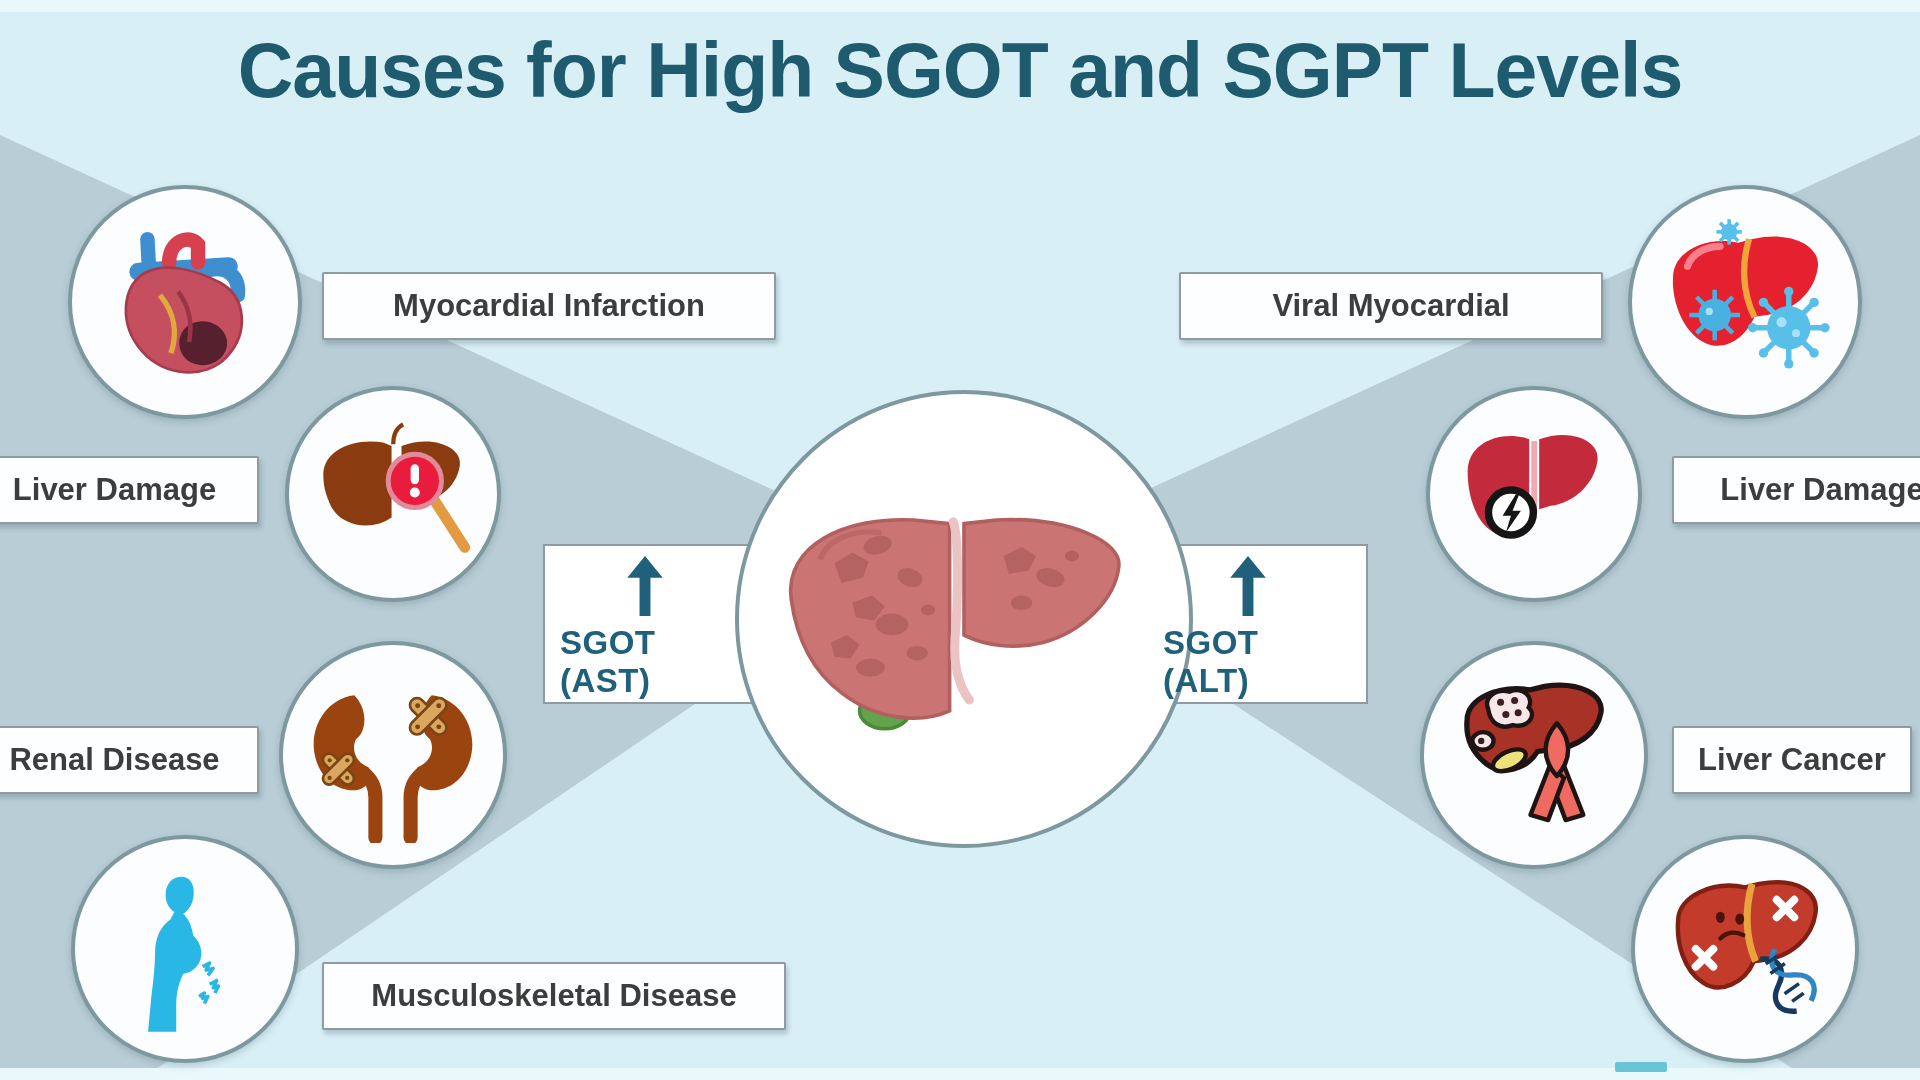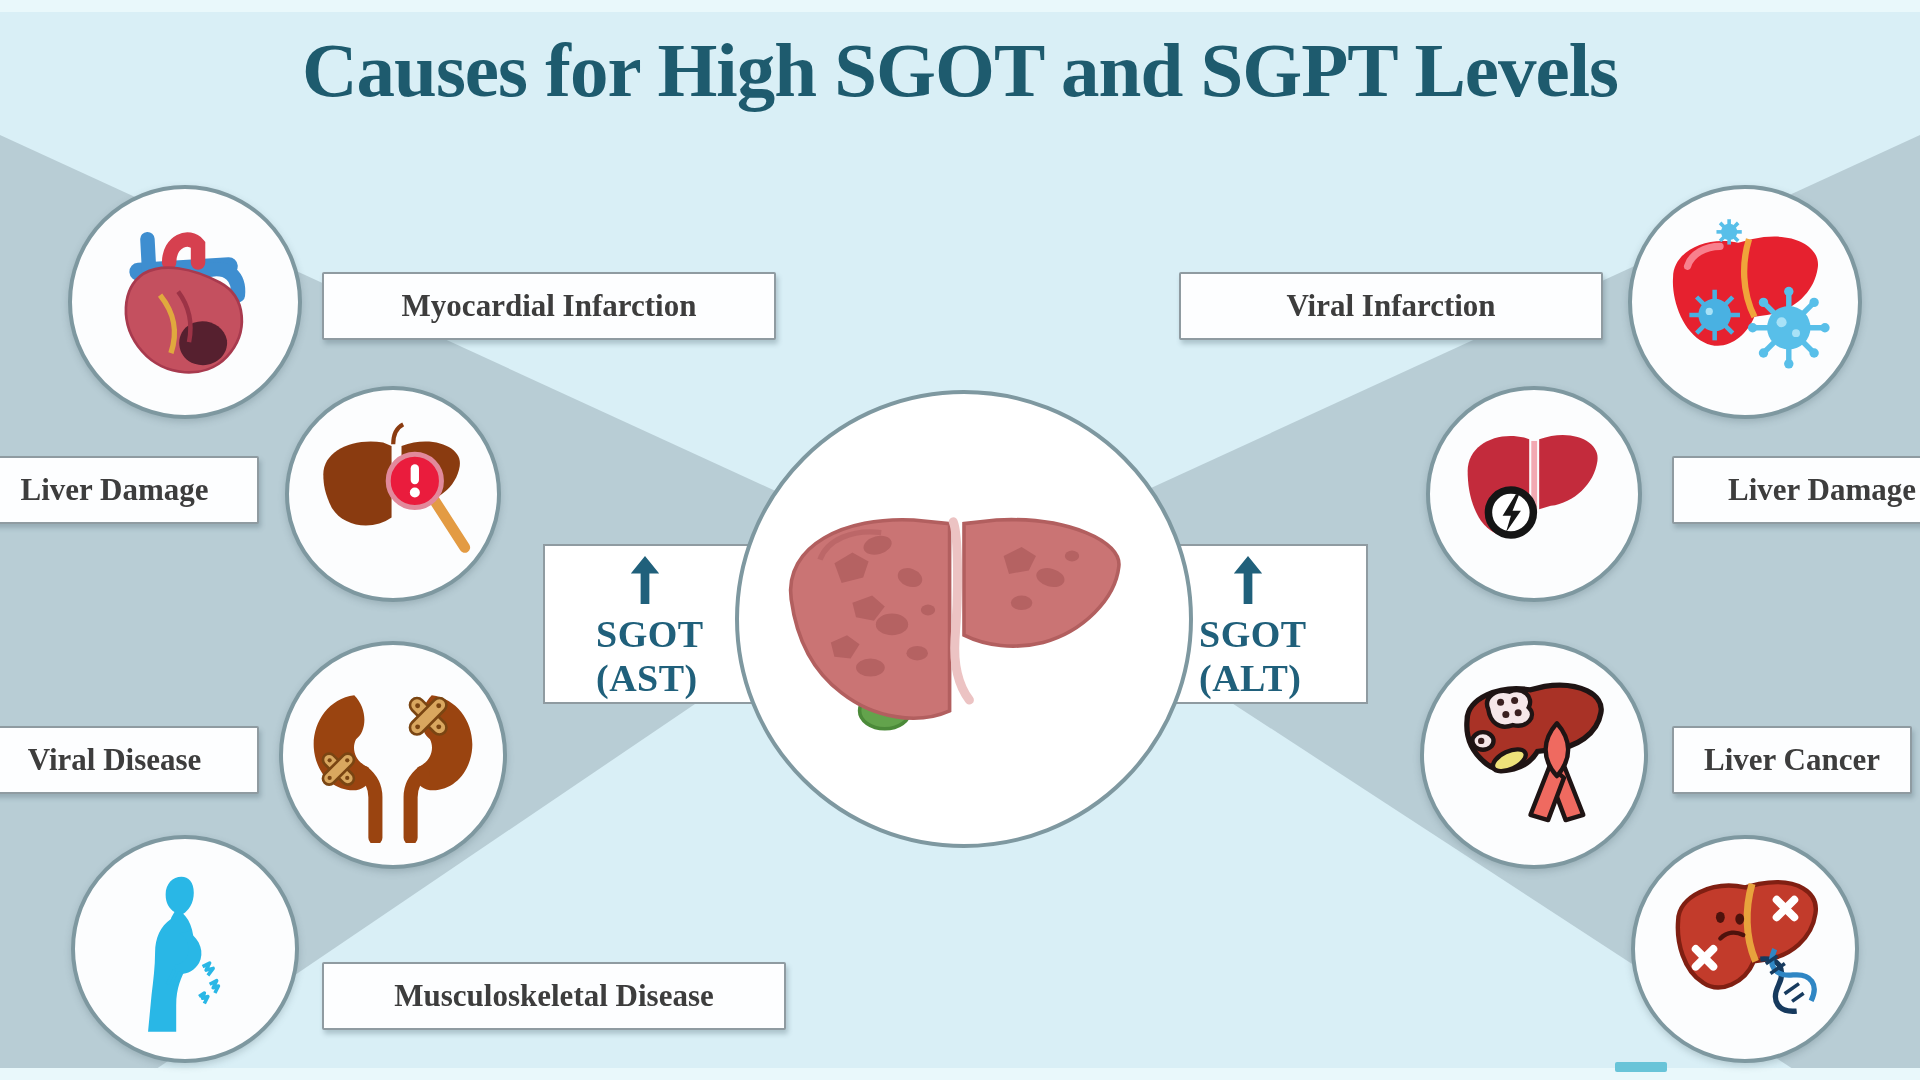--- a/index.html
+++ b/index.html
@@ -1,38 +1,38 @@
 <!DOCTYPE html>
 <html style="--bg: #d9eff6; --wedge: #b8cdd5; --title: #1e5b6e; --teal: #20607b; --labeltext: #3d3d3d; --boxborder: #8f9ba1; --circborder: #7e98a0; --wm: #69c4d8;"><head>
 <meta charset="utf-8">
 <style>
   html,body{margin:0;padding:0;background:#222;}
   .canvas{position:relative;width:1920px;height:1080px;overflow:hidden;
-    background:var(--bg,#d9eff6);font-family:Liberation Serif, serif;}
+    background:var(--bg,#d9eff6);font-family:Liberation Sans, sans-serif;}
   .wedges{position:absolute;left:0;top:0;z-index:0;}
   .strip{position:absolute;left:0;width:100%;height:12px;background:#e9f8fb;z-index:1;}
   .strip.top{top:0}.strip.bottom{bottom:0}
   .title{position:absolute;left:0;top:26px;width:100%;text-align:center;
     font-size:77px;font-weight:800;letter-spacing:-1px;color:var(--title,#1e5b6e);z-index:4;}
   .lbox{position:absolute;height:64px;background:#fdfeff;border:2px solid var(--boxborder,#8f9ba1);
     box-shadow:2px 4px 5px rgba(70,95,105,.30);display:flex;align-items:center;justify-content:center;
     font-size:31px;font-weight:700;color:var(--labeltext,#3d3d3d);border-radius:2px;
     white-space:nowrap;z-index:3;}
   .circ{position:absolute;border-radius:50%;background:#fcfdfe;border:4px solid var(--circborder,#7e98a0);
     box-shadow:0 3px 7px rgba(70,95,105,.25);display:flex;align-items:center;justify-content:center;z-index:3;}
   .circ svg{width:80%;height:80%;}
   .bandbox{position:absolute;top:544px;height:156px;background:#fff;
     border:2px solid var(--boxborder,#8f9ba1);z-index:1;}
   .centercirc{position:absolute;left:735px;top:390px;width:450px;height:450px;border-radius:50%;
     background:#fff;border:4px solid var(--circborder,#7e98a0);display:flex;align-items:center;
     justify-content:center;z-index:2;}
   .centercirc svg{width:88%;height:auto;}
   .marker{position:absolute;top:556px;height:144px;width:170px;display:flex;flex-direction:column;
     align-items:center;z-index:5;}
-  .marker .mlabel{font-size:38px;font-weight:800;color:var(--teal,#20607b);margin-top:8px;letter-spacing:.5px;margin-left:36px;}
+  .marker .mlabel{font-size:33px;font-weight:800;color:var(--teal,#20607b);margin-top:8px;letter-spacing:.5px;}
   .watermark{position:absolute;left:1615px;top:1062px;width:52px;height:10px;border-radius:2px;
     background:var(--wm,#69c4d8);z-index:4;}
 </style>
 </head>
 <body>
 
 <div class="canvas">
 
   <svg class="wedges" width="1920" height="1080" viewBox="0 0 1920 1080">
     <polygon points="0,135 915,555 140,1080 0,1080" fill="var(--wedge,#b8cdd5)"></polygon>
@@ -252,27 +252,27 @@
     </svg>
   </div>
 
   <div class="lbox" style="left:322px;top:272px;width:450px;">
     <span>Myocardial Infarction</span>
   </div>
   <div class="lbox" style="left:-30px;top:456px;width:285px;">
     <span>Liver Damage</span>
   </div>
   <div class="lbox" style="left:-30px;top:726px;width:285px;">
-    <span>Viral Disease</span>
+    <span>Renal Disease</span>
   </div>
   <div class="lbox" style="left:322px;top:962px;width:460px;align-items:center;">
     <span>Musculoskeletal Disease</span>
   </div>
   <div class="lbox" style="left:1179px;top:272px;width:420px;">
-    <span>Viral Infarction</span>
+    <span>Viral Myocardial</span>
   </div>
   <div class="lbox" style="left:1672px;top:456px;width:296px;">
     <span>Liver Damage</span>
   </div>
   <div class="lbox" style="left:1672px;top:726px;width:236px;">
     <span>Liver Cancer</span>
   </div>
 
   <div class="watermark"></div>
 </div>

